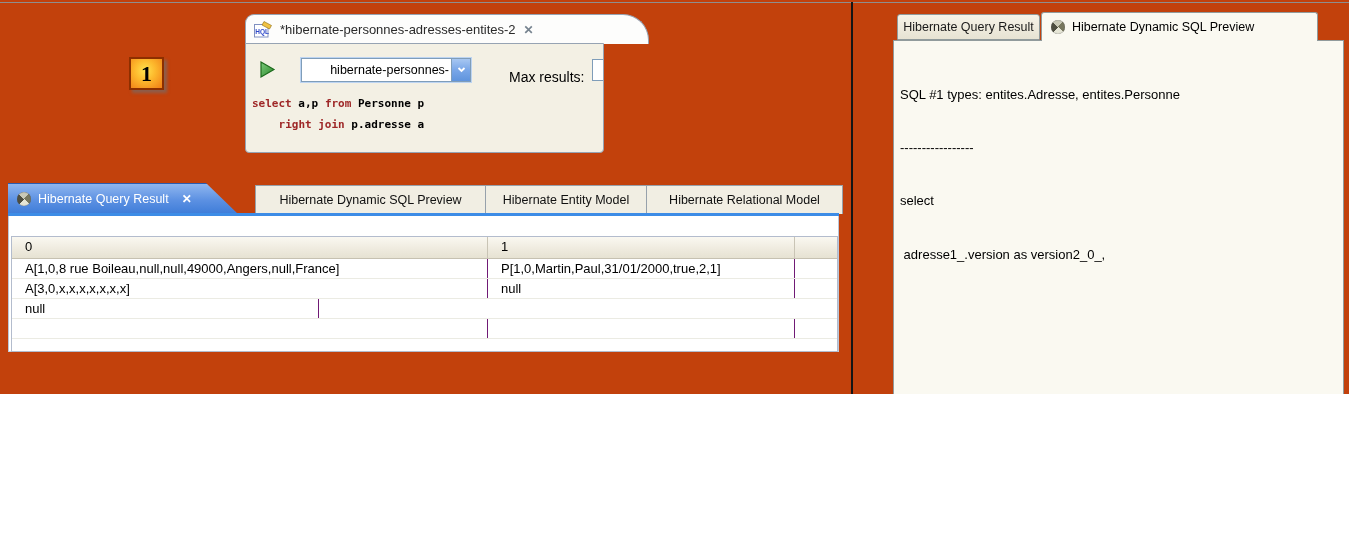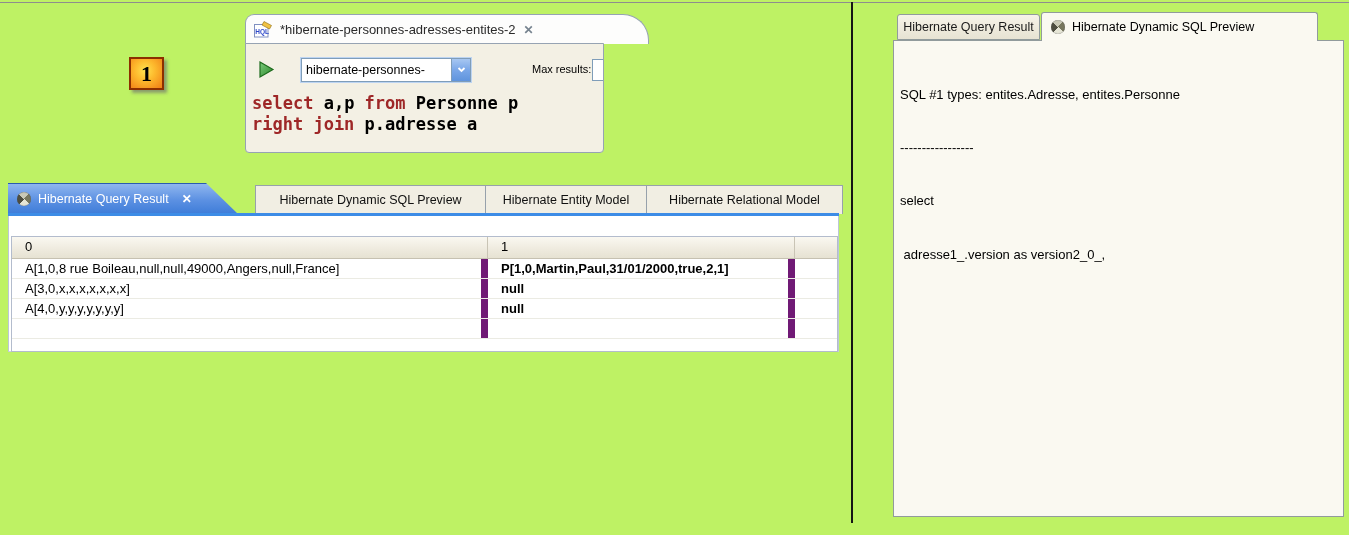--- a/index.html
+++ b/index.html
@@ -1,41 +1,41 @@
 <!DOCTYPE html>
 <html><head>
 <meta charset="utf-8">
 <style>
   html,body{margin:0;padding:0;background:#fff;}
-  .stage{position:relative;width:1349px;height:535px;background:#bef264;overflow:hidden;
+  .stage{position:relative;width:1349px;height:394px;background:#c2410c;overflow:hidden;
          font-family:"Liberation Sans",sans-serif;color:#000;}
   .top-rule{position:absolute;left:0;top:2px;width:1349px;height:1px;background:#8e8e8e;}
   .divider{position:absolute;left:851px;top:2px;width:2px;height:521px;background:#151515;}
 
   
   .editor{position:absolute;left:245px;top:14px;width:405px;height:140px;}
   .editor-tab{position:absolute;left:0;top:0;width:404px;height:30px;background:#fdfdfc;
       border:1px solid #96a3b3;border-bottom:none;border-radius:9px 26px 0 0;
       display:flex;align-items:center;padding:0 10px 0 8px;box-sizing:border-box;}
   .editor-tab-title{font-size:13px;color:#2b2b2b;margin:0 8px 0 7px;white-space:nowrap;}
   .tab-close{font-size:12px;font-weight:bold;color:#76838f;cursor:default;}
   .editor-body{position:absolute;left:0;top:29px;width:359px;height:110px;background:#f3f0e4;
-      border:1px solid #96a3b3;border-radius:0 0 4px 4px;box-sizing:border-box;overflow:hidden;}
+      border:1px solid #96a3b3;border-radius:0 0 4px 4px;box-sizing:border-box;overflow:hidden;text-align:right;}
   .run-btn{position:absolute;left:12px;top:16px;width:18px;height:19px;}
   .combo{position:absolute;left:55px;top:14px;width:170px;height:24px;background:#fff;
       border:1px solid #7f9db9;box-sizing:border-box;display:flex;align-items:stretch;
       box-shadow:0 0 0 1px #bcd4f2;}
   .combo-text{flex:1;font-size:12.5px;padding:4px 2px 0 4px;white-space:nowrap;overflow:hidden;}
   .combo-btn{width:18px;background:linear-gradient(180deg,#a7c7f2 0%,#7aa7e8 50%,#5f94dd 100%);
       border-left:1px solid #7f9db9;display:flex;align-items:center;justify-content:center;}
-  .maxres-label{position:absolute;left:263px;top:19px;font-size:11px;margin-left:23px;}
+  .maxres-label{position:absolute;left:263px;top:25px;font-size:14px;}
   .maxres-field{position:absolute;left:346px;top:15px;width:40px;height:22px;background:#fff;
       border:1px solid #7f9db9;box-sizing:border-box;}
   .hql-code{position:absolute;left:6px;top:49px;font-family:"DejaVu Sans Mono",monospace;
-      font-weight:bold;font-size:17px;line-height:21px;white-space:pre;color:#000;}
+      font-weight:bold;font-size:11px;line-height:21px;white-space:pre;color:#000;}
   .kw{color:#9e2727;}
 
   
   .marker{position:absolute;width:35px;height:33px;display:flex;align-items:center;justify-content:center;
       font-family:"Liberation Serif",serif;font-weight:bold;font-size:22px;color:#000;
       background:radial-gradient(circle at 45% 40%,#ffe24f 0%,#fdb92d 42%,#f07d15 100%);
       border:2px solid #8d2f00;box-sizing:border-box;box-shadow:3px 3px 3px rgba(110,110,110,.65);}
 
   
   .results{position:absolute;left:8px;top:183px;width:831px;height:169px;}
@@ -54,23 +54,23 @@
   .results-body{position:absolute;left:0;top:33px;width:831px;height:136px;background:#fff;
       border-left:1px solid #bcc6d8;border-right:1px solid #bcc6d8;border-bottom:1px solid #ccd2dc;
       box-sizing:border-box;}
   .rtable{position:absolute;left:2px;top:20px;width:827px;height:116px;border:1px solid #b3bccd;
       box-sizing:border-box;background:#fff;overflow:hidden;}
   .thead{display:flex;height:21px;background:linear-gradient(180deg,#faf8f1 0%,#eeeade 60%,#e6e2d2 100%);
       border-bottom:1px solid #c6c1b1;font-size:13px;}
   .th{box-sizing:border-box;border-right:1px solid #c9c4b5;padding:2px 0 0 13px;}
   .th.c0{width:476px;} .th.c1{width:307px;} .th.c2{flex:1;border-right:none;}
   .trow{display:flex;height:19px;border-bottom:1px solid #ebebe3;font-size:13px;}
-  .td{box-sizing:border-box;border-right:7px solid #701a75;padding:2px 0 0 13px;
+  .td{box-sizing:border-box;border-right:1px solid #701a75;padding:2px 0 0 13px;
       white-space:nowrap;overflow:hidden;}
-  .td.c0{width:476px;} .td.c1{width:307px;font-weight:bold;} .td.c2{flex:1;border-right:none;}
+  .td.c0{width:476px;} .td.c1{width:307px;} .td.c2{flex:1;border-right:none;}
 
   
   .sqlbox{position:absolute;left:893px;top:40px;width:451px;height:477px;background:#faf9f1;
       border:1px solid #919b9c;box-sizing:border-box;}
   .sqltab1{position:absolute;left:897px;top:14px;width:143px;height:26px;
       background:linear-gradient(180deg,#f6f3e8,#e7e3d3);border:1px solid #919b9c;
       border-radius:3px 3px 0 0;box-sizing:border-box;display:flex;align-items:center;
       justify-content:center;font-size:12.5px;color:#1a1a1a;}
   .sqltab2{position:absolute;left:1041px;top:12px;width:277px;height:29px;background:#faf9f1;
       border:1px solid #919b9c;border-bottom:none;border-radius:3px 3px 0 0;box-sizing:border-box;
@@ -156,21 +156,20 @@
           <div class="td c0">A[1,0,8 rue Boileau,null,null,49000,Angers,null,France]</div>
           <div class="td c1">P[1,0,Martin,Paul,31/01/2000,true,2,1]</div>
           <div class="td c2"></div>
         </div>
         <div class="trow">
           <div class="td c0">A[3,0,x,x,x,x,x,x,x]</div>
           <div class="td c1">null</div>
           <div class="td c2"></div>
         </div>
         <div class="trow">
-          <div class="td c0">A[4,0,y,y,y,y,y,y,y]</div>
           <div class="td c1">null</div>
           <div class="td c2"></div>
         </div>
         <div class="trow">
           <div class="td c0"></div>
           <div class="td c1"></div>
           <div class="td c2"></div>
         </div>
       </div>
     </div>

